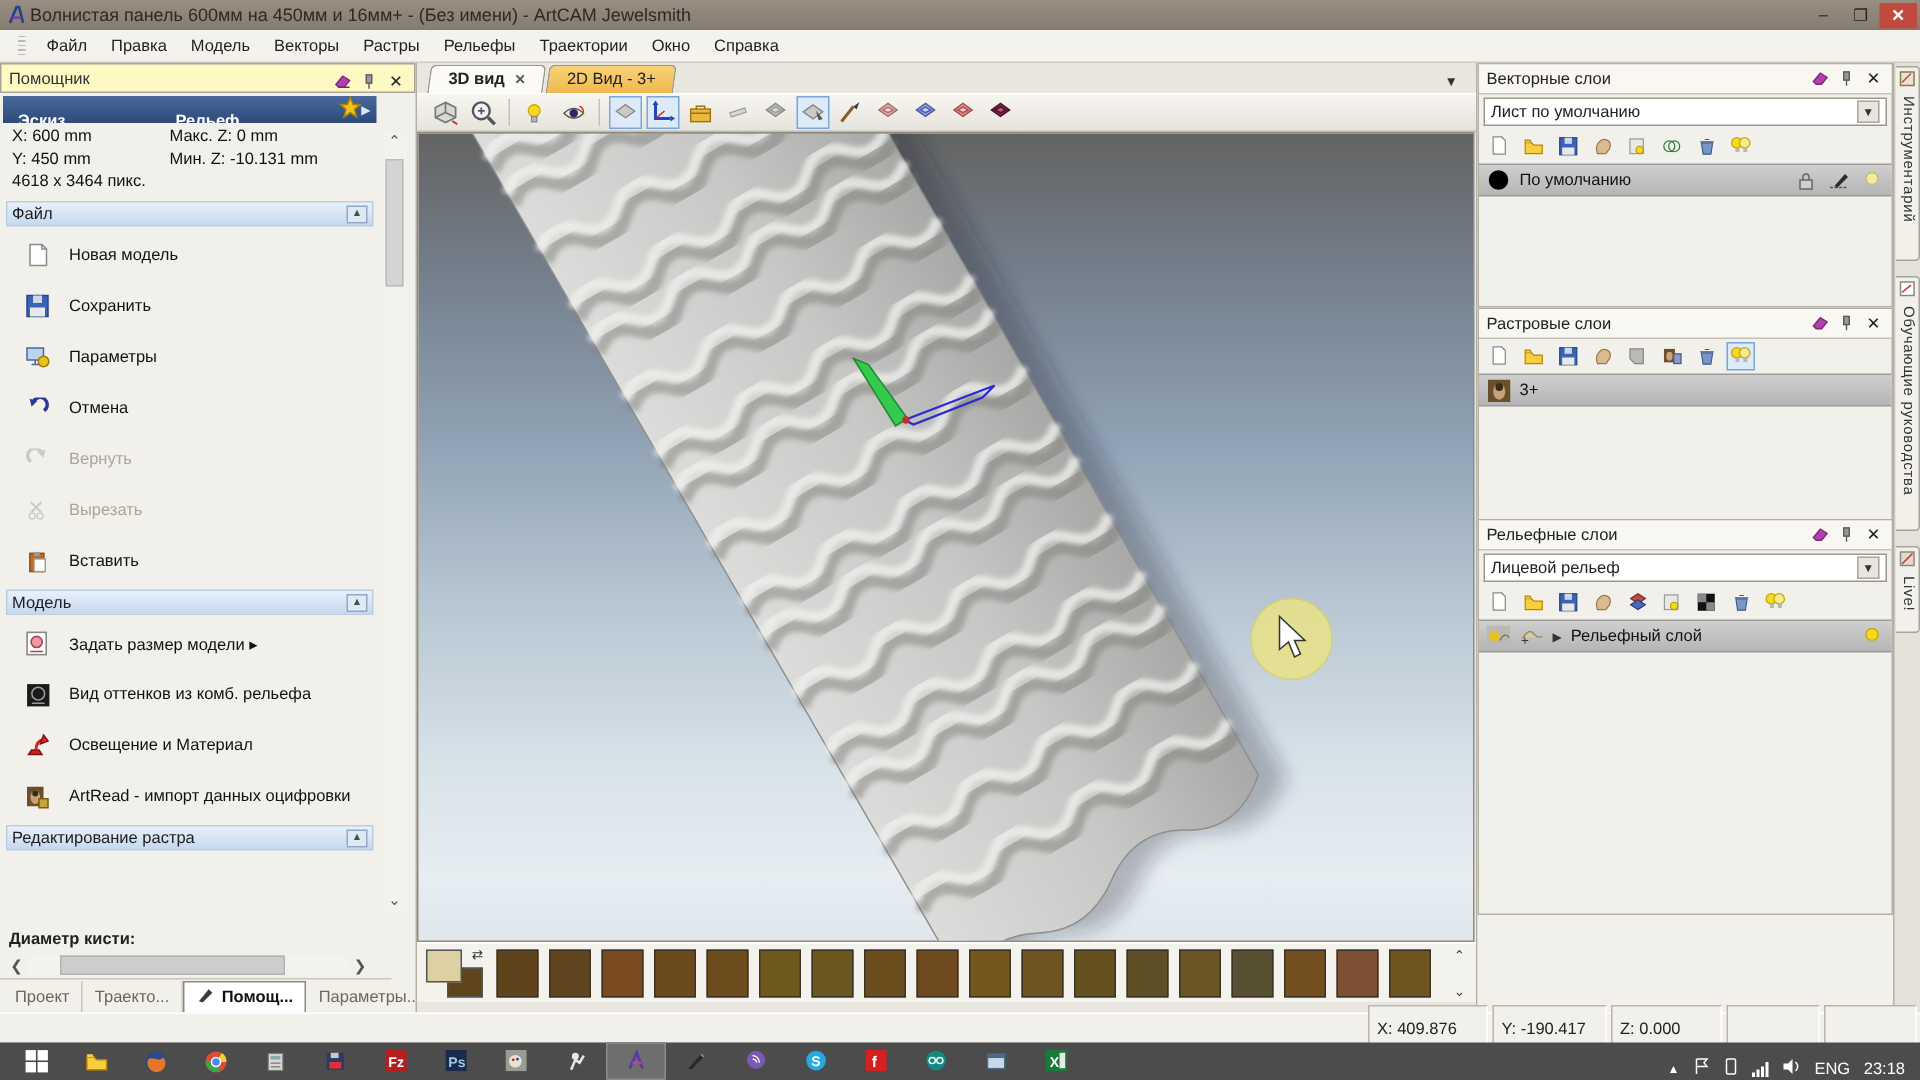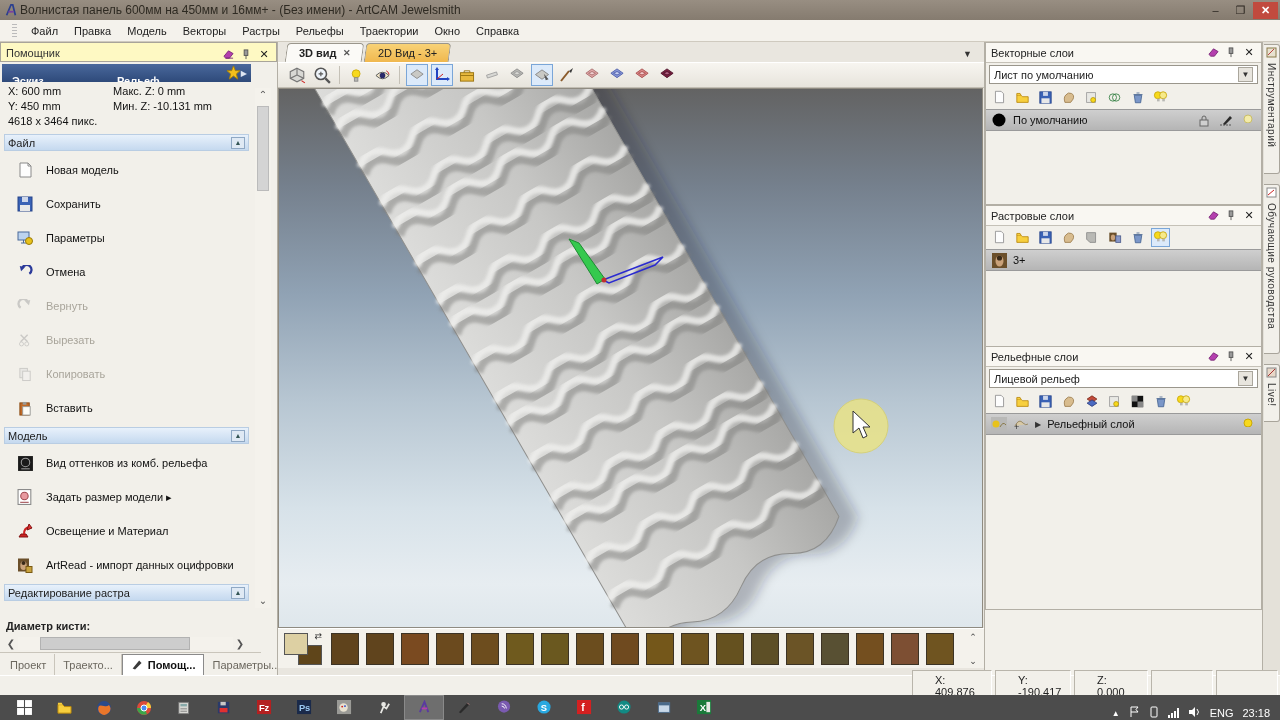--- a/index.html
+++ b/index.html
@@ -89,21 +89,21 @@
 .layer-row .nm{flex:1}
 .lr-ico{width:16px;height:16px;display:flex;align-items:center;justify-content:center}
 
 
 .sidestrip{width:18px;flex:none;background:#e4e1d9;position:relative;border-left:1px solid #b3afa5}
 .stab{position:absolute;left:1px;width:16px;background:#f2f0ea;border:1px solid #a8a49a;border-left:none;border-radius:0 3px 3px 0;display:flex;flex-direction:column;align-items:center;padding:2px 0;gap:3px}
 .stab .vtxt{writing-mode:vertical-rl;font-size:10px;color:#333;letter-spacing:.5px}
 
 
 .statusbar{position:absolute;left:0;top:675px;width:1280px;height:20px;background:#f2f0ea;border-top:1px solid #fff;display:flex;align-items:center;padding:0 2px;gap:3px}
-.st-cell{height:32px;border:1px solid #b9b5ab;border-right-color:#fff;border-bottom-color:#fff;background:#f2f0ea;display:flex;align-items:center;padding:0 22px;font-size:11px;color:#222}
+.st-cell{height:32px;border:1px solid #b9b5ab;border-right-color:#fff;border-bottom-color:#fff;background:#f2f0ea;display:flex;align-items:center;padding:0 5px;font-size:11px;color:#222}
 .st-spacer{flex:1;height:16px}
 .st-x{width:80px}.st-y{width:76px}.st-z{width:74px}.st-e{width:62px}
 
 
 .taskbar{position:absolute;left:0;top:695px;width:1280px;height:25px;background:#4c4c4c;display:flex;align-items:flex-end;padding-left:4px}
 .tb-btn{width:40px;height:25px;display:flex;align-items:center;justify-content:center}
 .tb-btn.active{background:#6e6e6e;box-shadow:inset 0 0 0 1px #8a8a8a}
 .tb-ico{width:17px;height:17px;display:flex;align-items:center;justify-content:center;font-weight:bold;font-size:11px}
 .tray{margin-left:auto;display:flex;align-items:center;gap:9px;padding-right:10px;color:#fff}
 .tray .txt{font-size:11px;color:#fff}
@@ -246,62 +246,53 @@
             <span class="aicon" style="filter: grayscale(1) opacity(0.45);">
               <svg width="14" height="16" viewBox="0 0 16 16">
                 <line x1="3" y1="2" x2="11" y2="10" stroke="#9a9a96" stroke-width="1.6"></line>
                 <line x1="11" y1="2" x2="3" y2="10" stroke="#9a9a96" stroke-width="1.6"></line>
                 <circle cx="4" cy="12.5" r="2.3" fill="none" stroke="#9a9a96"></circle>
                 <circle cx="10" cy="12.5" r="2.3" fill="none" stroke="#9a9a96"></circle>
               </svg>
             </span>
             <span>Вырезать</span>
           </div>
-          <div class="a-item disabled">
-            <span class="aicon" style="filter: grayscale(1) opacity(0.45);">
-              <svg width="15" height="16" viewBox="0 0 16 16">
-                <rect x="2" y="2" width="8" height="10" fill="#dcdcd8" stroke="#9a9a96"></rect>
-                <rect x="5" y="5" width="8" height="10" fill="#efefec" stroke="#9a9a96"></rect>
-              </svg>
-            </span>
-            <span>Копировать</span>
-          </div>
           <div class="a-item">
             <span class="aicon">
               <svg width="15" height="17" viewBox="0 0 16 16">
                 <rect x="2" y="2" width="10" height="13" fill="#c06a28" stroke="#8a4a12"></rect>
                 <rect x="5" y="1" width="4" height="3" fill="#9a9a96"></rect>
                 <rect x="5" y="6" width="8" height="9" fill="#fdfdf8" stroke="#9a9a96"></rect>
               </svg>
             </span>
             <span>Вставить</span>
           </div>
           <div class="sechdr">
             <span class="s-label">Модель</span>
             <span class="collapse-btn">▲</span>
           </div>
           <div class="a-item">
             <span class="aicon">
+              <svg width="17" height="18" viewBox="0 0 16 16">
+                <rect x="1" y="1" width="12" height="14" fill="#fff" stroke="#888"></rect>
+                <circle cx="7" cy="7" r="3.5" fill="#e89aa0" stroke="#a04a50"></circle>
+                <path d="M3 13 h8" stroke="#a04a50"></path>
+              </svg>
+            </span>
+            <span>Задать размер модели ▸</span>
+          </div>
+          <div class="a-item">
+            <span class="aicon">
               <svg width="17" height="17" viewBox="0 0 16 16">
                 <rect x="1" y="1" width="14" height="14" fill="#1a1a1a"></rect>
                 <circle cx="8" cy="7" r="4" fill="none" stroke="#9a9a9a"></circle>
                 <path d="M4 13 h8" stroke="#9a9a9a"></path>
               </svg>
             </span>
             <span>Вид оттенков из комб. рельефа</span>
-          </div>
-          <div class="a-item">
-            <span class="aicon">
-              <svg width="17" height="18" viewBox="0 0 16 16">
-                <rect x="1" y="1" width="12" height="14" fill="#fff" stroke="#888"></rect>
-                <circle cx="7" cy="7" r="3.5" fill="#e89aa0" stroke="#a04a50"></circle>
-                <path d="M3 13 h8" stroke="#a04a50"></path>
-              </svg>
-            </span>
-            <span>Задать размер модели ▸</span>
           </div>
           <div class="a-item">
             <span class="aicon">
               <svg width="16" height="18" viewBox="0 0 16 16">
                 <path d="M2 14 h9 l-2 -3 h-5z" fill="#c22" stroke="#801212"></path>
                 <path d="M7 11 Q7 5 12 4" fill="none" stroke="#c22" stroke-width="2"></path>
                 <path d="M12 1 l3 4 -5 2z" fill="#e03030" stroke="#801212"></path>
               </svg>
             </span>
             <span>Освещение и Материал</span>

